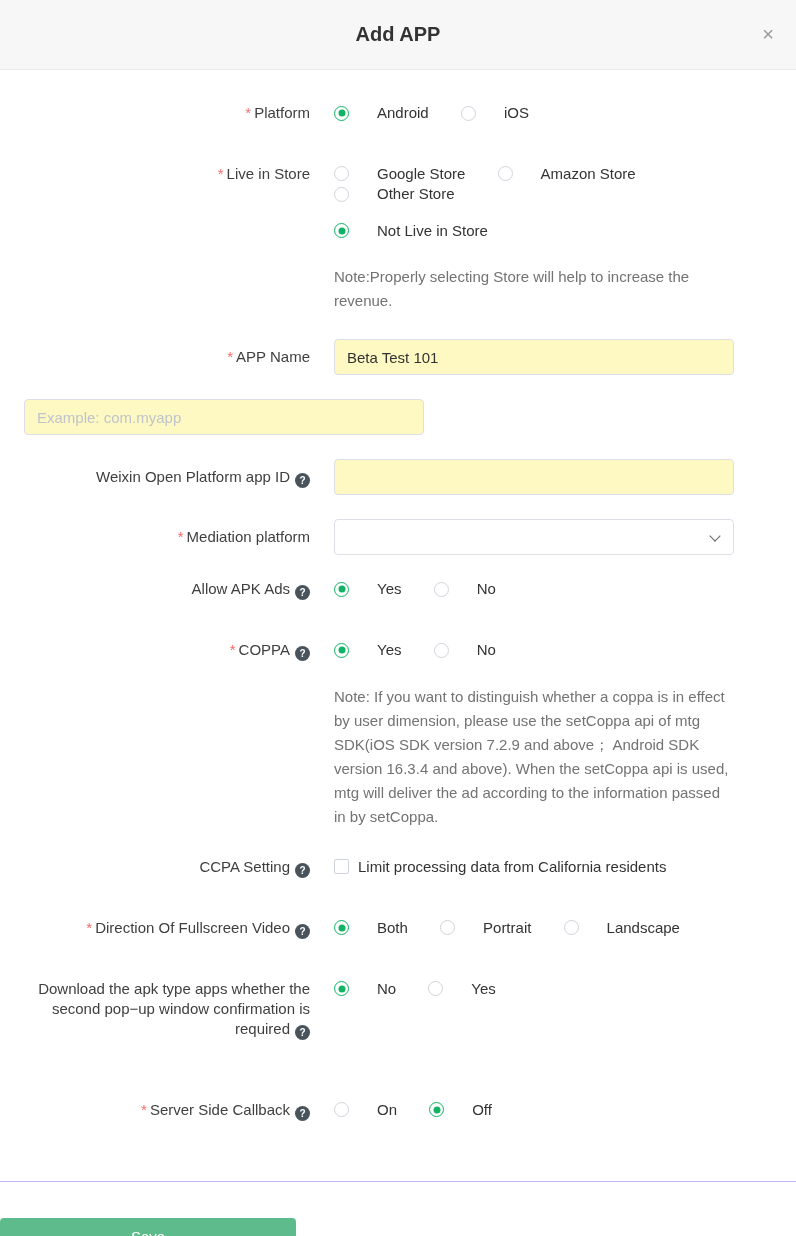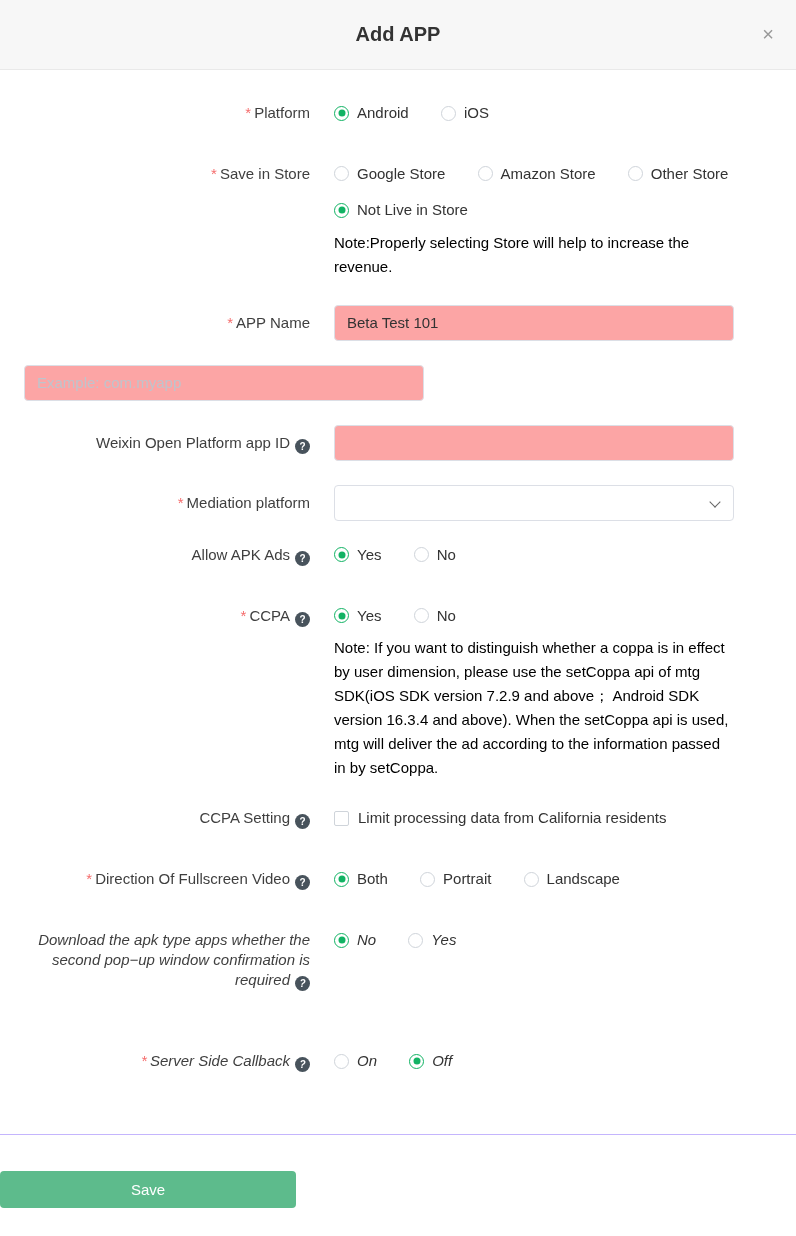--- a/index.html
+++ b/index.html
@@ -61,21 +61,21 @@
     font-size: 10px;
     line-height: 15px;
     text-align: center;
     margin-left: 5px;
     vertical-align: -2px;
     cursor: pointer;
     font-weight: bold;
   }
 
   
-  .radio-item { display: inline-flex; align-items: center; margin-right: 28px; cursor: pointer; line-height: 20px; }
+  .radio-item { display: inline-flex; align-items: center; margin-right: 28px; cursor: pointer; line-height: 20px; gap: 20px; }
   .radio-item:last-child { margin-right: 0; }
   .radio-circle {
     width: 15px; height: 15px;
     border-radius: 50%;
     border: 1px solid #cfd4da;
     background: #fff;
     margin-right: 8px;
     position: relative;
     flex: 0 0 15px;
   }
@@ -105,21 +105,21 @@
   .text-input {
     width: 400px;
     height: 36px;
     border: 1px solid #dcdfe6;
     border-radius: 4px;
     padding: 0 12px;
     font-size: 15px;
     color: #333;
     font-family: "Liberation Sans", sans-serif;
     outline: none;
-    background: #fca5a5;
+    background: #fef9c3;
   }
   .text-input::placeholder { color: #bfc4cc; }
 
   .select-box {
     width: 400px;
     height: 36px;
     border: 1px solid #dcdfe6;
     border-radius: 4px;
     background: #fff;
     position: relative;
@@ -129,28 +129,28 @@
     position: absolute;
     right: 14px;
     top: 12px;
     width: 8px; height: 8px;
     border-right: 1.5px solid #666;
     border-bottom: 1.5px solid #666;
     transform: rotate(45deg);
   }
 
   
-  .note { color: #000000; font-size: 15px; line-height: 24px; margin-top: 10px; width: 400px; }
+  .note { color: #737373; font-size: 15px; line-height: 24px; margin-top: 24px; width: 400px; }
 
   
   .mb-40 { margin-bottom: 40px; }
   .mb-24 { margin-bottom: 24px; }
   .mb-26 { margin-bottom: 26px; }
   .mb-28 { margin-bottom: 28px; }
-  .mb-60 { margin-bottom: 60px; font-style: italic; }
+  .mb-60 { margin-bottom: 60px; }
   .sub-row { margin-top: 16px; }
 
   
   .modal-footer {
     border-top: 1px solid #c4b5fd;
     padding: 36px 0 28px 0;
     display: flex;
     justify-content: flex-start;
     flex: 0 0 auto;
   }
@@ -189,21 +189,21 @@
         </span>
         <span class="radio-item">
           <span class="radio-circle"></span>
           <span>iOS</span>
         </span>
       </div>
     </div>
 
     <div class="row mb-26">
       <div class="label-col">
-        <span class="req">*</span><span>Save in Store</span>
+        <span class="req">*</span><span>Live in Store</span>
       </div>
       <div class="controls-col">
         <div>
           <span class="radio-item">
             <span class="radio-circle"></span>
             <span>Google Store</span>
           </span>
           <span class="radio-item">
             <span class="radio-circle"></span>
             <span>Amazon Store</span>
@@ -270,21 +270,21 @@
         </span>
         <span class="radio-item">
           <span class="radio-circle"></span>
           <span>No</span>
         </span>
       </div>
     </div>
 
     <div class="row mb-28">
       <div class="label-col">
-        <span class="req">*</span><span>CCPA</span><span class="help-icon">?</span>
+        <span class="req">*</span><span>COPPA</span><span class="help-icon">?</span>
       </div>
       <div class="controls-col">
         <div>
           <span class="radio-item">
             <span class="radio-circle checked"></span>
             <span>Yes</span>
           </span>
           <span class="radio-item">
             <span class="radio-circle"></span>
             <span>No</span>

